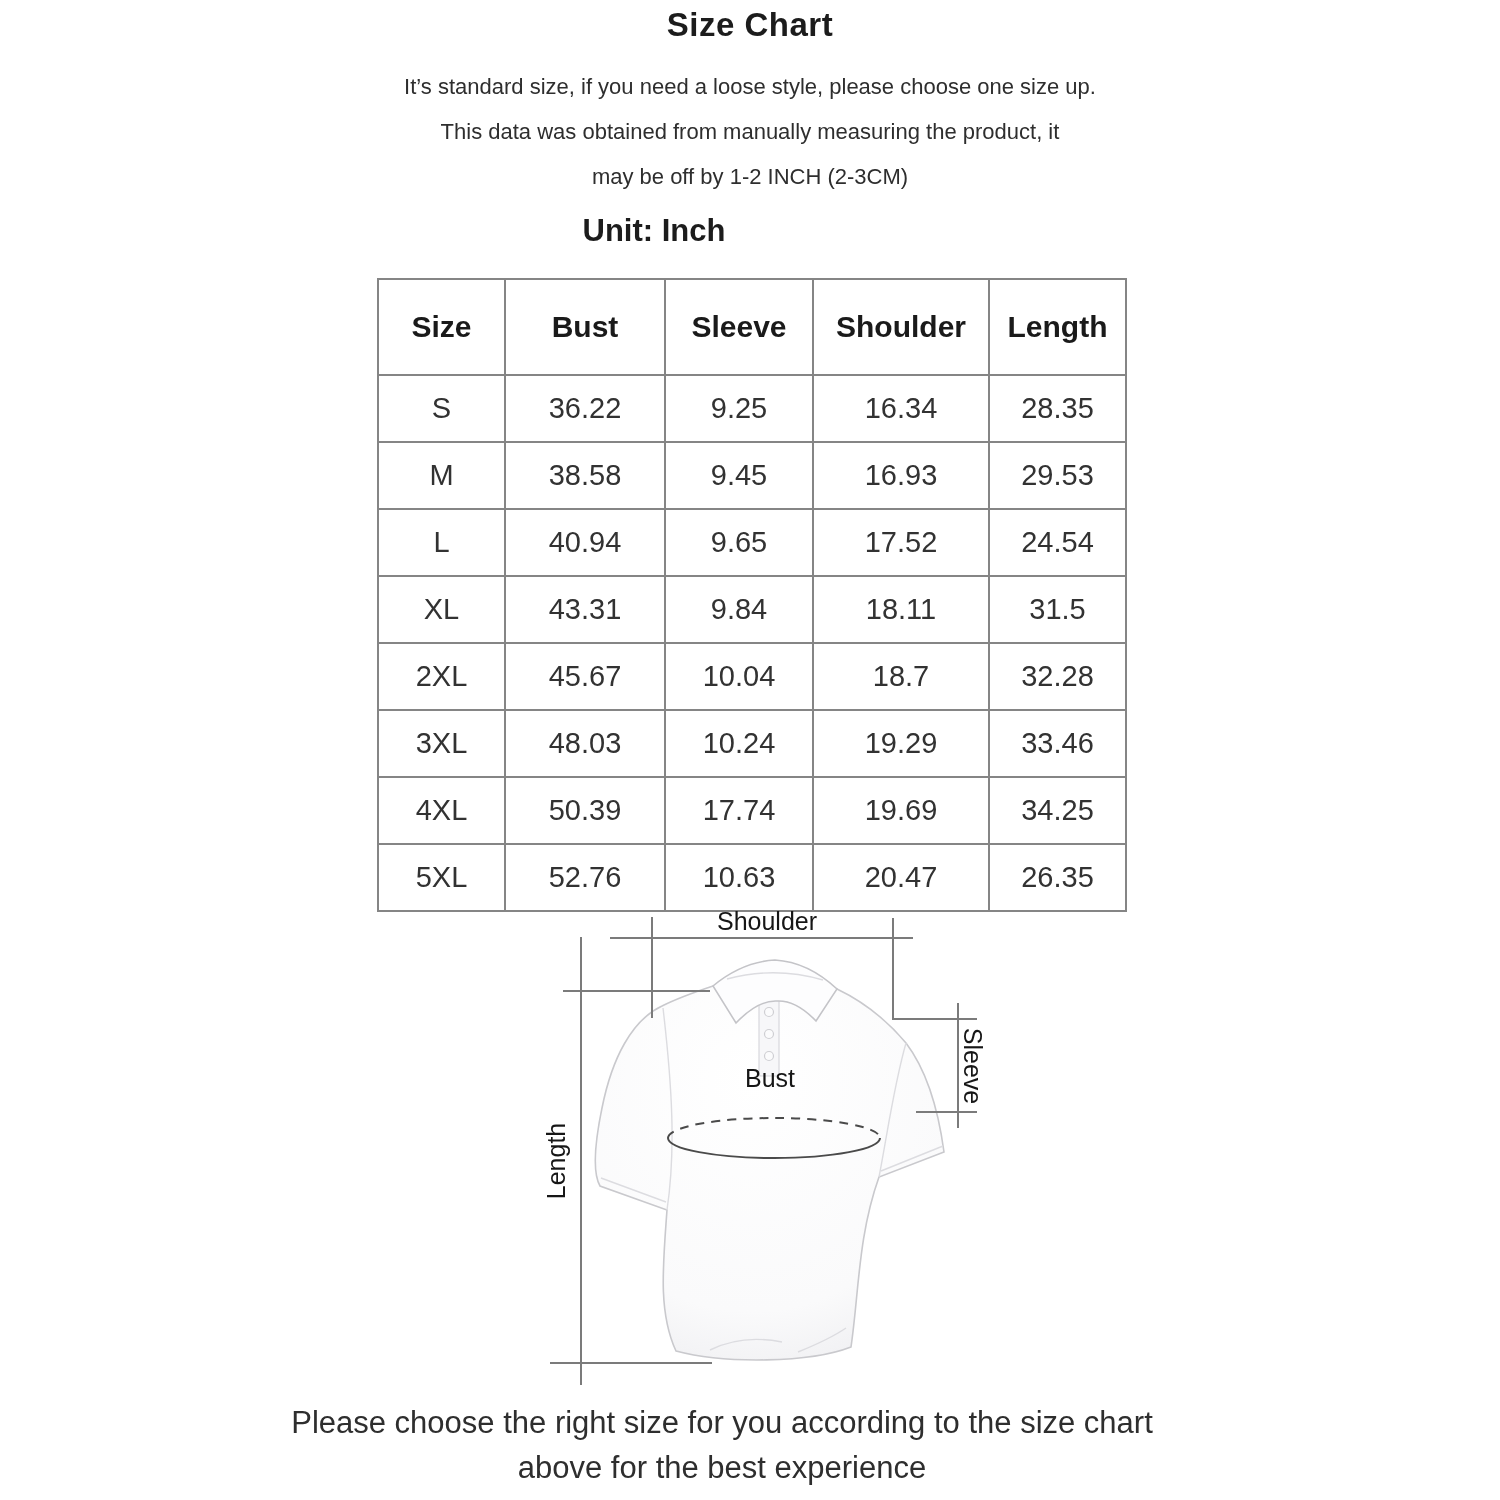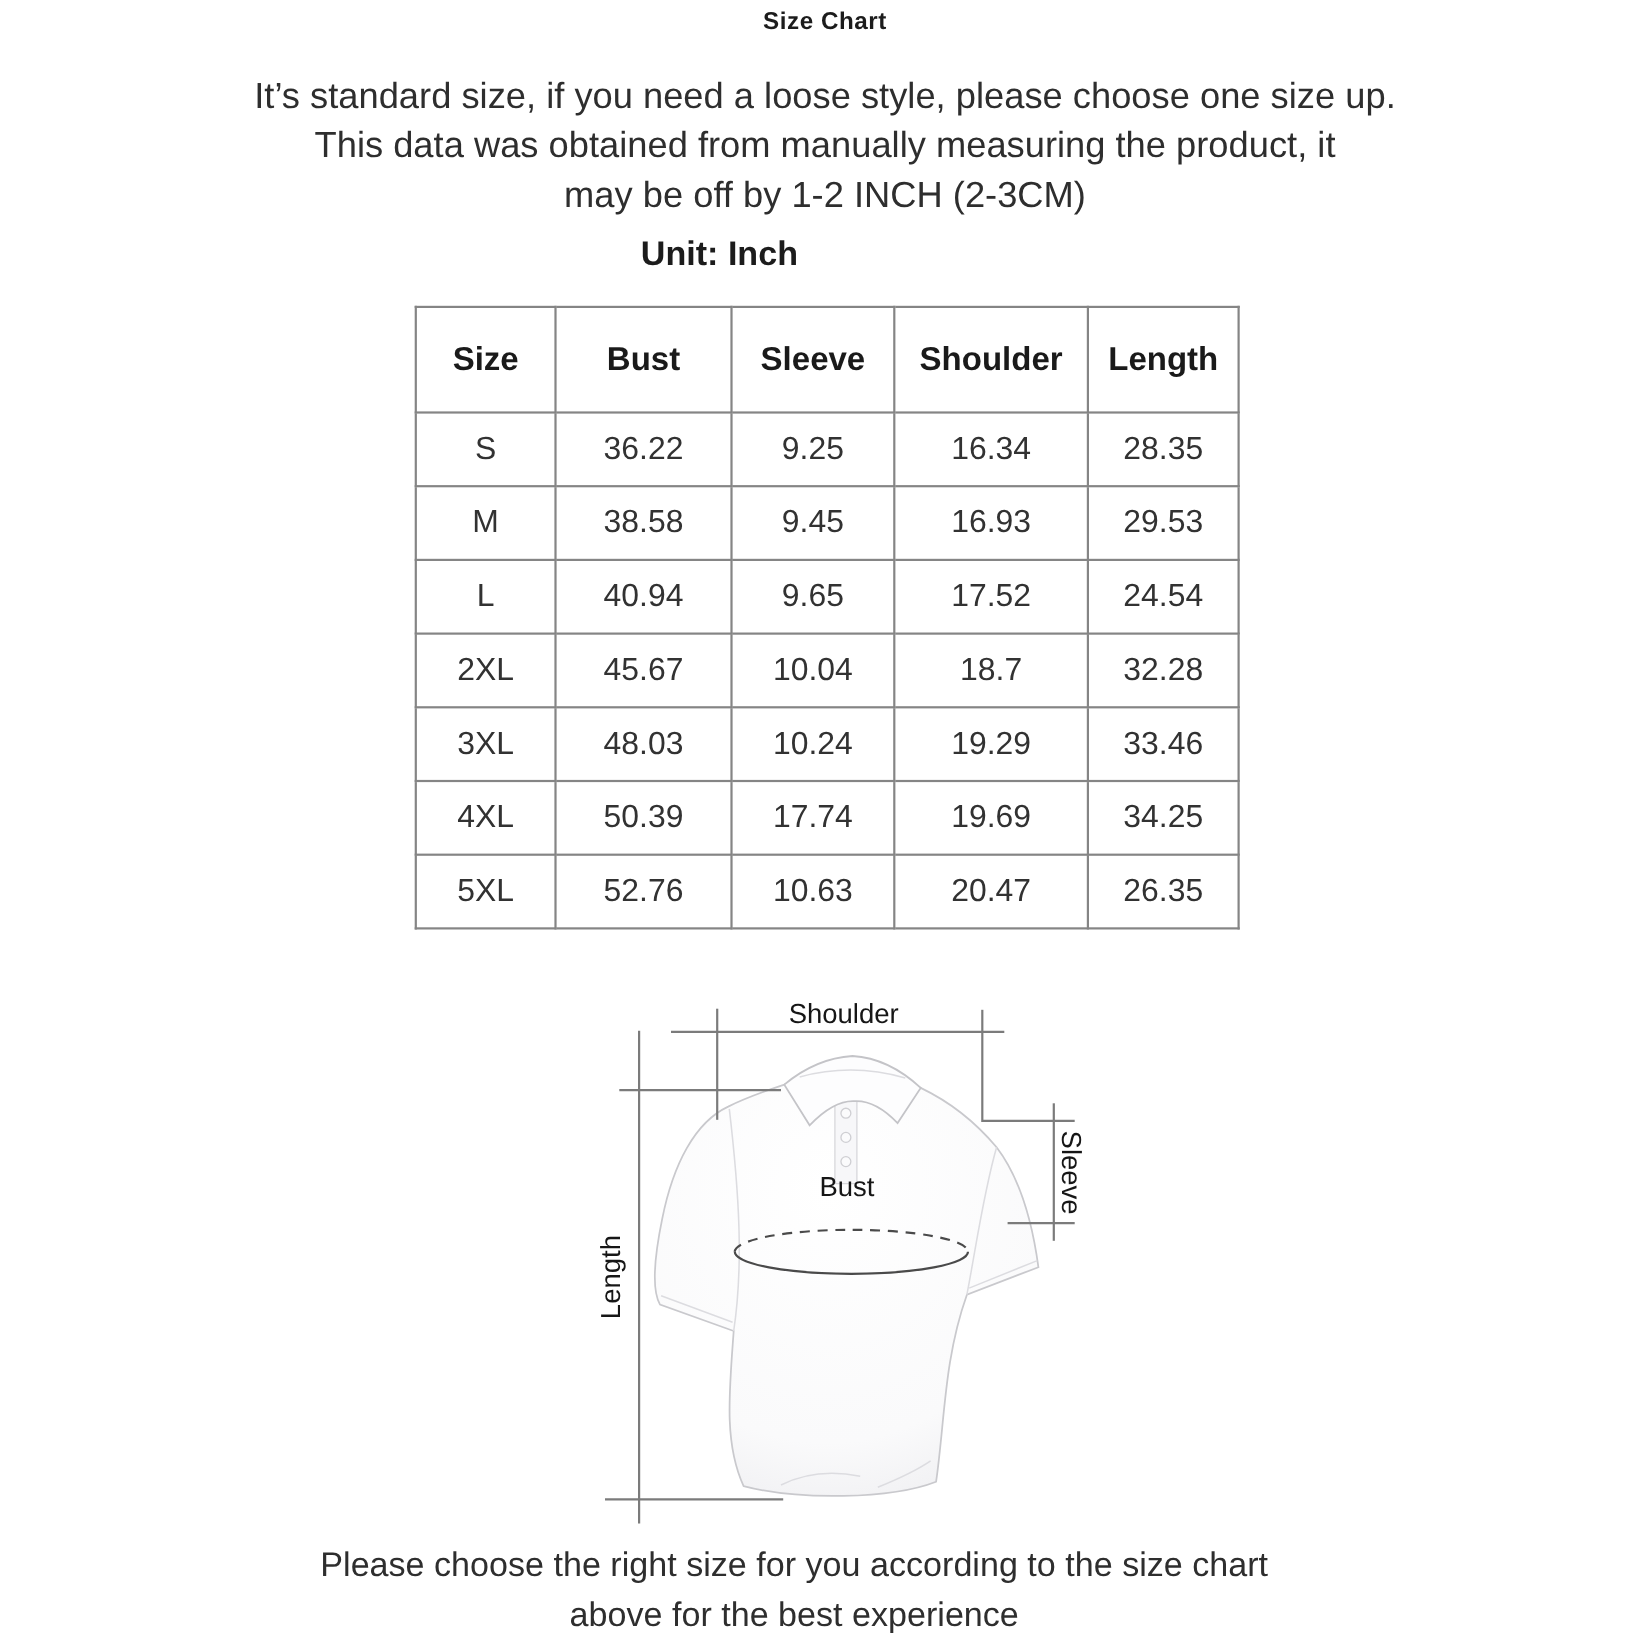--- a/index.html
+++ b/index.html
@@ -11,25 +11,25 @@
   }
   *{margin:0;padding:0;box-sizing:border-box;}
   html,body{background:#ffffff;}
   body{
     width:1500px;height:1500px;position:relative;overflow:hidden;
     font-family:"Liberation Sans","DejaVu Sans",sans-serif;
     color:var(--text-primary);
   }
   .page-title{
     position:absolute;top:6px;left:0;width:1500px;
-    text-align:center;font-size:22px;font-weight:700;letter-spacing:.5px;
+    text-align:center;font-size:33px;font-weight:700;letter-spacing:.5px;
   }
   .desc{
     position:absolute;top:64px;left:0;width:1500px;
-    text-align:center;font-size:33px;line-height:45px;color:var(--text-secondary);
+    text-align:center;font-size:22px;line-height:45px;color:var(--text-secondary);
   }
   .unit-label{
     position:absolute;top:208px;left:0;width:1308px;
     text-align:center;font-size:31px;font-weight:700;line-height:45px;
   }
   table.size-table{
     position:absolute;top:278px;left:377px;width:748px;
     border-collapse:collapse;table-layout:fixed;
   }
   table.size-table th,table.size-table td{
@@ -102,20 +102,27 @@
         <td>9.45</td>
         <td>16.93</td>
         <td>29.53</td>
       </tr>
       <tr>
         <td>L</td>
         <td>40.94</td>
         <td>9.65</td>
         <td>17.52</td>
         <td>24.54</td>
+      </tr>
+      <tr>
+        <td>XL</td>
+        <td>43.31</td>
+        <td>9.84</td>
+        <td>18.11</td>
+        <td>31.5</td>
       </tr>
       <tr>
         <td>2XL</td>
         <td>45.67</td>
         <td>10.04</td>
         <td>18.7</td>
         <td>32.28</td>
       </tr>
       <tr>
         <td>3XL</td>

